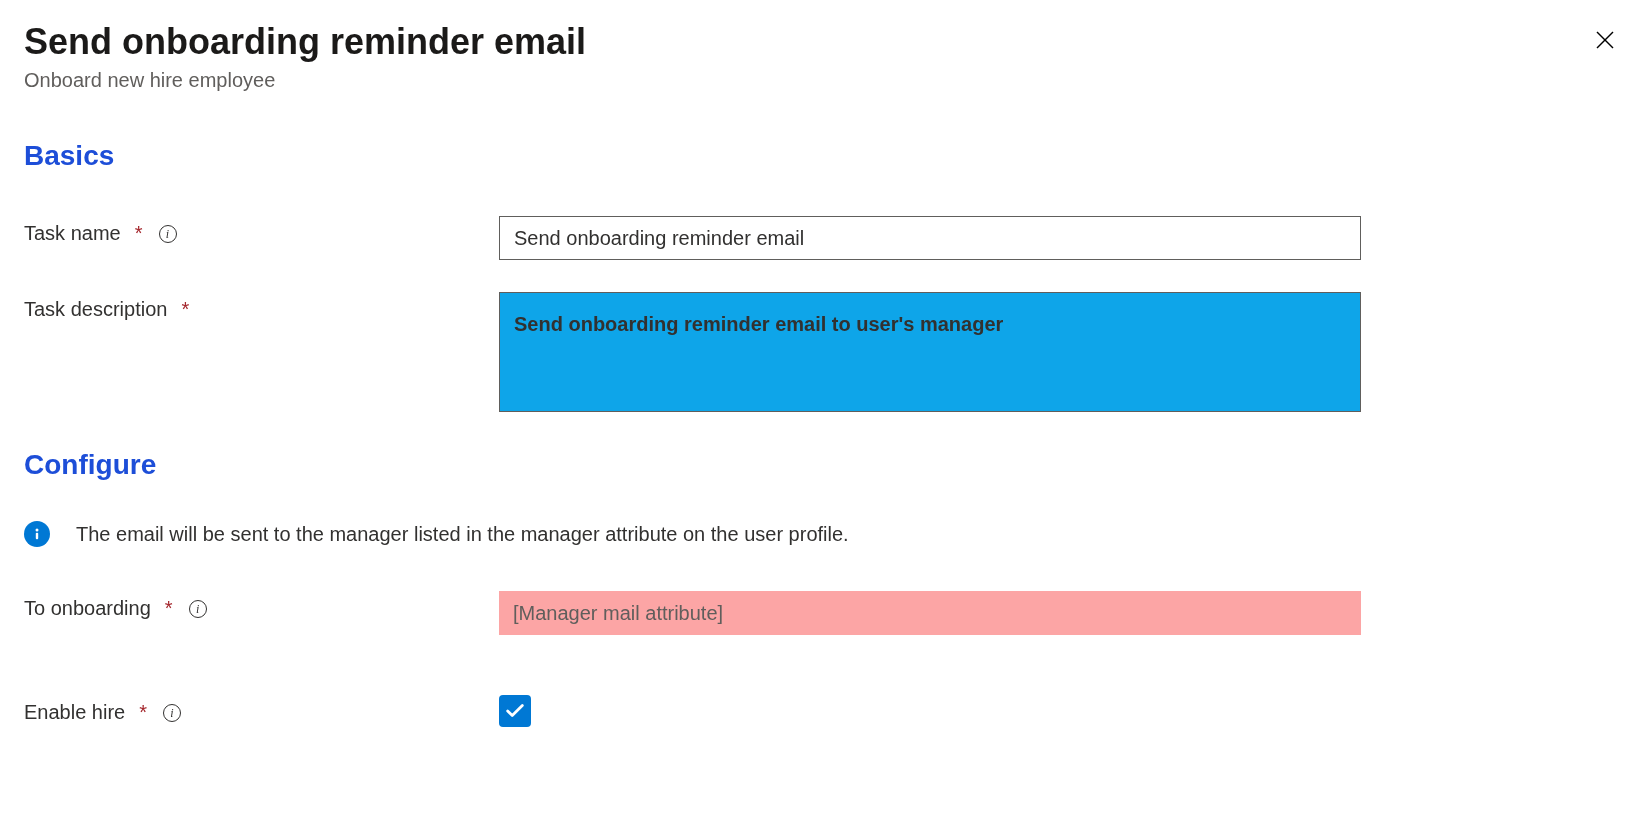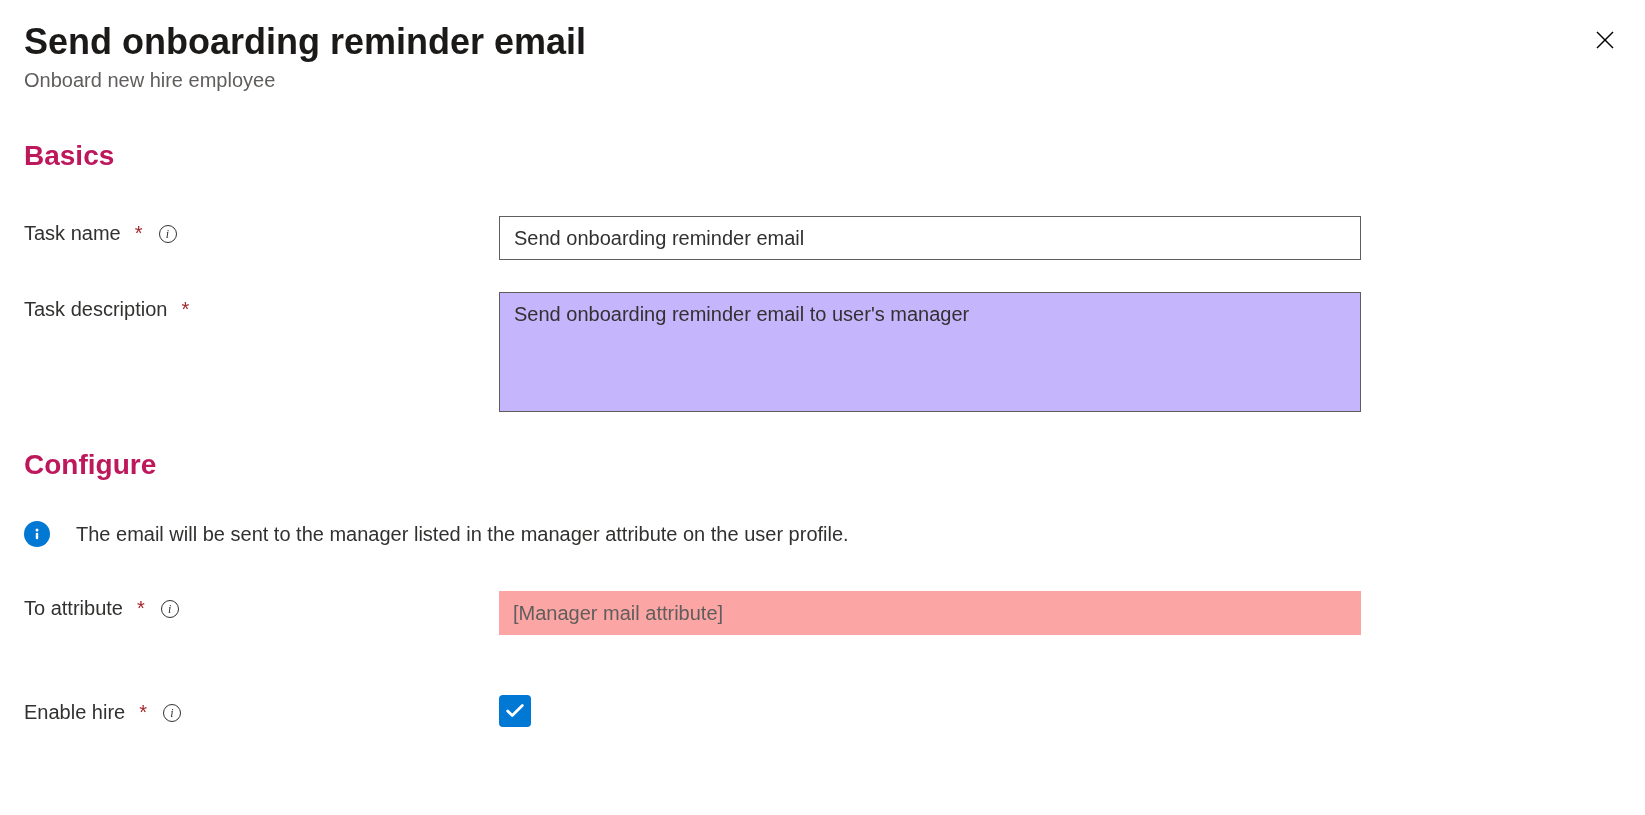--- a/index.html
+++ b/index.html
@@ -40,21 +40,21 @@
       color: #000000;
       margin-top: 4px;
     }
     .close-btn svg {
       width: 24px;
       height: 24px;
     }
     .section-heading {
       font-size: 28px;
       font-weight: 600;
-      color: #be185d;
+      color: #1d4ed8;
       margin-top: 48px;
       margin-bottom: 44px;
     }
     .form-row {
       display: flex;
       align-items: flex-start;
       margin-bottom: 32px;
     }
     .form-label-col {
       width: 475px;
@@ -95,27 +95,28 @@
       padding: 0 14px;
       border: 1px solid #605e5c;
       font-size: 20px;
       font-family: inherit;
       color: #323130;
       background: #ffffff;
     }
     .textarea-input {
       width: 100%;
       height: 120px;
-      padding: 10px 14px;
+      padding: 20px 14px;
       border: 1px solid #605e5c;
       font-size: 20px;
       font-family: inherit;
       color: #323130;
-      background: #c4b5fd;
+      background: #0ea5e9;
       resize: none;
+      font-weight: bold;
     }
     .info-banner {
       display: flex;
       align-items: center;
       gap: 26px;
       margin-bottom: 44px;
       font-size: 20px;
       color: #323130;
     }
     .info-banner-icon {
@@ -216,21 +217,21 @@
     <svg viewBox="0 0 16 16" fill="#ffffff">
       <circle cx="8" cy="4" r="1.5"></circle>
       <rect x="6.8" y="6.8" width="2.4" height="6.5" rx="1"></rect>
     </svg>
   </div>
   <span>The email will be sent to the manager listed in the manager attribute on the user profile.</span>
 </div>
 
 <div class="form-row">
   <div class="form-label-col">
-    <span>To attribute</span>
+    <span>To onboarding</span>
     <span class="required">*</span>
     <span class="info-icon">i</span>
   </div>
   <div class="form-input-col">
     <div class="readonly-field">[Manager mail attribute]</div>
   </div>
 </div>
 
 <div class="form-row enable-row">
   <div class="form-label-col">

